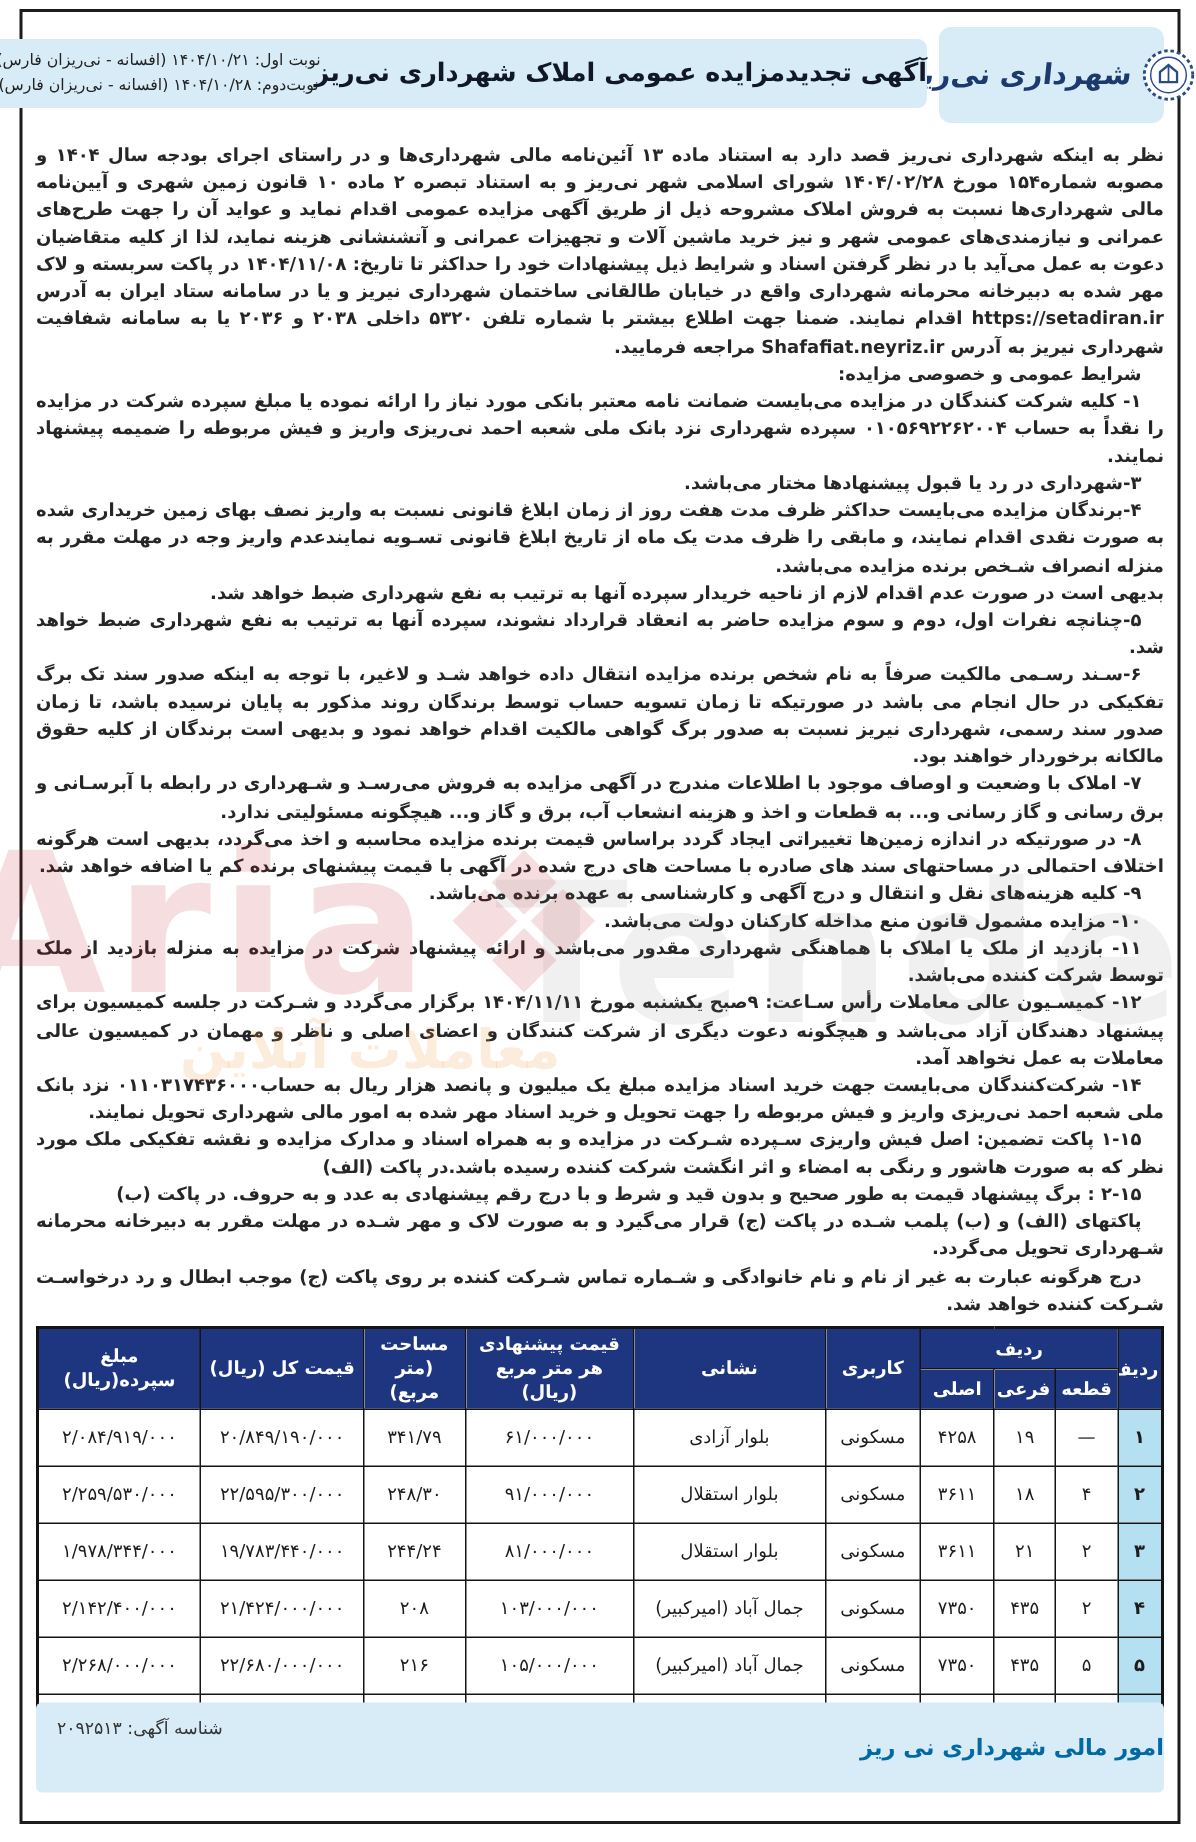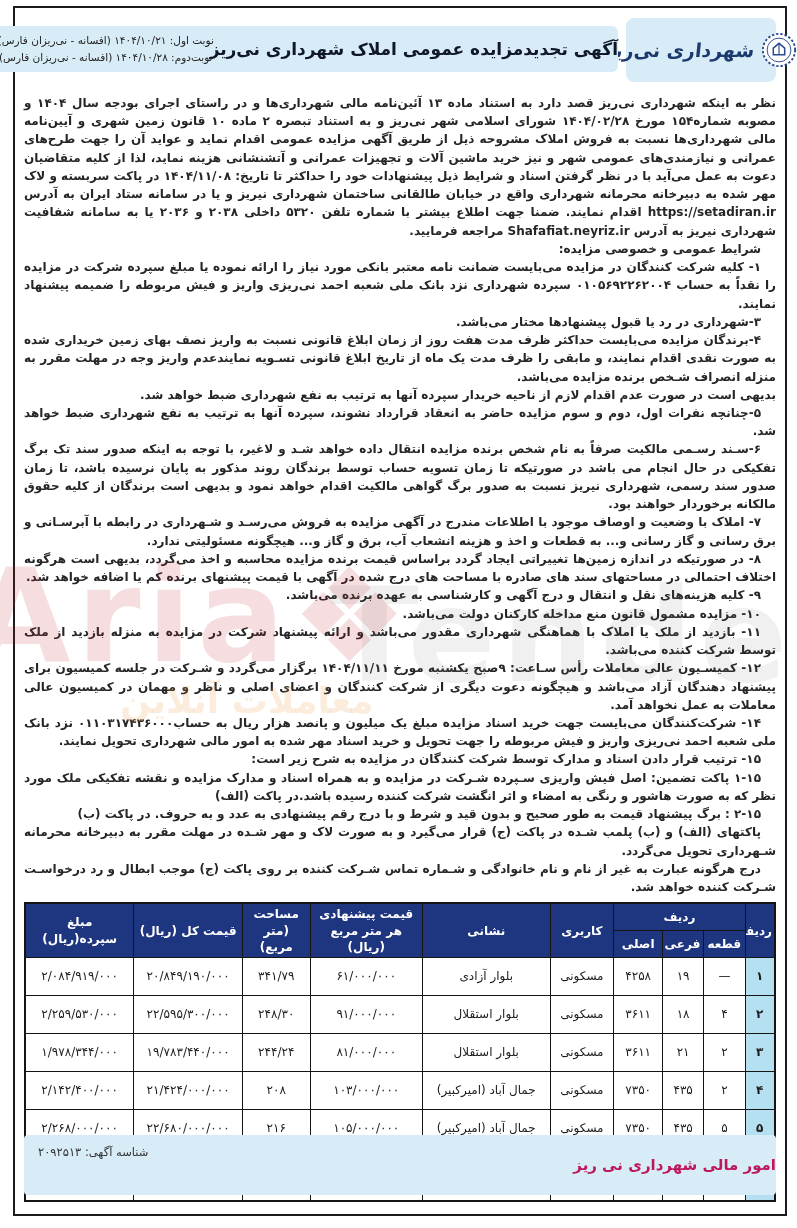--- a/index.html
+++ b/index.html
@@ -43,21 +43,21 @@
   table.auction td.rownum { background:#b5e0f2; font-weight:bold; }
   col.c-row{width:4%;} col.c-parcel{width:5.5%;} col.c-sub{width:5.5%;} col.c-main{width:6.5%;}
   col.c-usage{width:8.5%;} col.c-addr{width:17%;} col.c-ppm{width:15%;} col.c-area{width:9%;}
   col.c-total{width:14.5%;} col.c-dep{width:14.5%;}
   
   .footer {
     position:absolute; left:9px; right:9px; bottom:19px; height:60px;
     background:#d8ecf7; border-radius:4px;
     display:flex; align-items:center; justify-content:flex-start;
   }
-  .footer .dept { font-size:15px; font-weight:bold; color:#be185d; }
+  .footer .dept { font-size:15px; font-weight:bold; color:#0369a1; }
   .footer .ad-id { position:absolute; left:14px; top:10px; font-size:11.5px; color:#333; }
   
   .wm { position:absolute; pointer-events:none; font-weight:bold; white-space:nowrap; z-index:5; }
   .wm-red  { left:-30px; top:540px; font-size:130px; color:rgba(195,35,44,0.15); letter-spacing:6px; }
   .wm-gray { left:330px; top:560px; font-size:130px; color:rgba(110,110,110,0.10); letter-spacing:6px; }
   .wm-orange { left:120px; top:668px; font-size:36px; color:rgba(235,150,60,0.18); letter-spacing:12px;margin-top:12px; }
 </style>
 </head>
 <body>
 
@@ -99,21 +99,20 @@
         <p class="">بدیهی است در صورت عدم اقدام لازم از ناحیه خریدار سپرده آنها به ترتیب به نفع شهرداری ضبط خواهد شد.</p>
         <p class="ind">۵-چنانچه نفرات اول، دوم و سوم مزایده حاضر به انعقاد قرارداد نشوند، سپرده آنها به ترتیب به نفع شهرداری ضبط خواهد شد.</p>
         <p class="ind">۶-سـند رسـمی مالکیت صرفاً به نام شخص برنده مزایده انتقال داده خواهد شـد و لاغیر، با توجه به اینکه صدور سند تک برگ تفکیکی در حال انجام می باشد در صورتیکه تا زمان تسویه حساب توسط برندگان روند مذکور به پایان نرسیده باشد، تا زمان صدور سند رسمی، شهرداری نیریز نسبت به صدور برگ گواهی مالکیت اقدام خواهد نمود و بدیهی است برندگان از کلیه حقوق مالکانه برخوردار خواهند بود.</p>
         <p class="ind">۷- املاک با وضعیت و اوصاف موجود با اطلاعات مندرج در آگهی مزایده به فروش می‌رسـد و شـهرداری در رابطه با آبرسـانی و برق رسانی و گاز رسانی و... به قطعات و اخذ و هزینه انشعاب آب، برق و گاز و... هیچگونه مسئولیتی ندارد.</p>
         <p class="ind">۸- در صورتیکه در اندازه زمین‌ها تغییراتی ایجاد گردد براساس قیمت برنده مزایده محاسبه و اخذ می‌گردد، بدیهی است هرگونه اختلاف احتمالی در مساحتهای سند های صادره با مساحت های درج شده در آگهی با قیمت پیشنهای برنده کم یا اضافه خواهد شد.</p>
         <p class="ind">۹- کلیه هزینه‌های نقل و انتقال و درج آگهی و کارشناسی به عهده برنده می‌باشد.</p>
         <p class="ind">۱۰- مزایده مشمول قانون منع مداخله کارکنان دولت می‌باشد.</p>
         <p class="ind">۱۱- بازدید از ملک یا املاک با هماهنگی شهرداری مقدور می‌باشد و ارائه پیشنهاد شرکت در مزایده به منزله بازدید از ملک توسط شرکت کننده می‌باشد.</p>
         <p class="ind">۱۲- کمیسـیون عالی معاملات رأس سـاعت: ۹صبح یکشنبه مورخ ۱۴۰۴/۱۱/۱۱ برگزار می‌گردد و شـرکت در جلسه کمیسیون برای پیشنهاد دهندگان آزاد می‌باشد و هیچگونه دعوت دیگری از شرکت کنندگان و اعضای اصلی و ناظر و مهمان در کمیسیون عالی معاملات به عمل نخواهد آمد.</p>
         <p class="ind">۱۴- شرکت‌کنندگان می‌بایست جهت خرید اسناد مزایده مبلغ یک میلیون و پانصد هزار ریال به حساب۰۱۱۰۳۱۷۴۳۶۰۰۰ نزد بانک ملی شعبه احمد نی‌ریزی واریز و فیش مربوطه را جهت تحویل و خرید اسناد مهر شده به امور مالی شهرداری تحویل نمایند.</p>
-        <p class="ind">۱۵- ترتیب قرار دادن اسناد و مدارک توسط شرکت کنندگان در مزایده به شرح زیر است:</p>
         <p class="ind">۱-۱۵ پاکت تضمین: اصل فیش واریزی سـپرده شـرکت در مزایده و به همراه اسناد و مدارک مزایده و نقشه تفکیکی ملک مورد نظر که به صورت هاشور و رنگی به امضاء و اثر انگشت شرکت کننده رسیده باشد.در پاکت (الف)</p>
         <p class="ind">۲-۱۵ : برگ پیشنهاد قیمت به طور صحیح و بدون قید و شرط و با درج رقم پیشنهادی به عدد و به حروف. در پاکت (ب)</p>
         <p class="ind">پاکتهای (الف) و (ب) پلمب شـده در پاکت (ج) قرار می‌گیرد و به صورت لاک و مهر شـده در مهلت مقرر به دبیرخانه محرمانه شـهرداری تحویل می‌گردد.</p>
         <p class="ind">درج هرگونه عبارت به غیر از نام و نام خانوادگی و شـماره تماس شـرکت کننده بر روی پاکت (ج) موجب ابطال و رد درخواسـت شـرکت کننده خواهد شد.</p>
       </div>
 
     <table class="auction">
       <colgroup>
         <col class="c-row">
           <col class="c-parcel">

